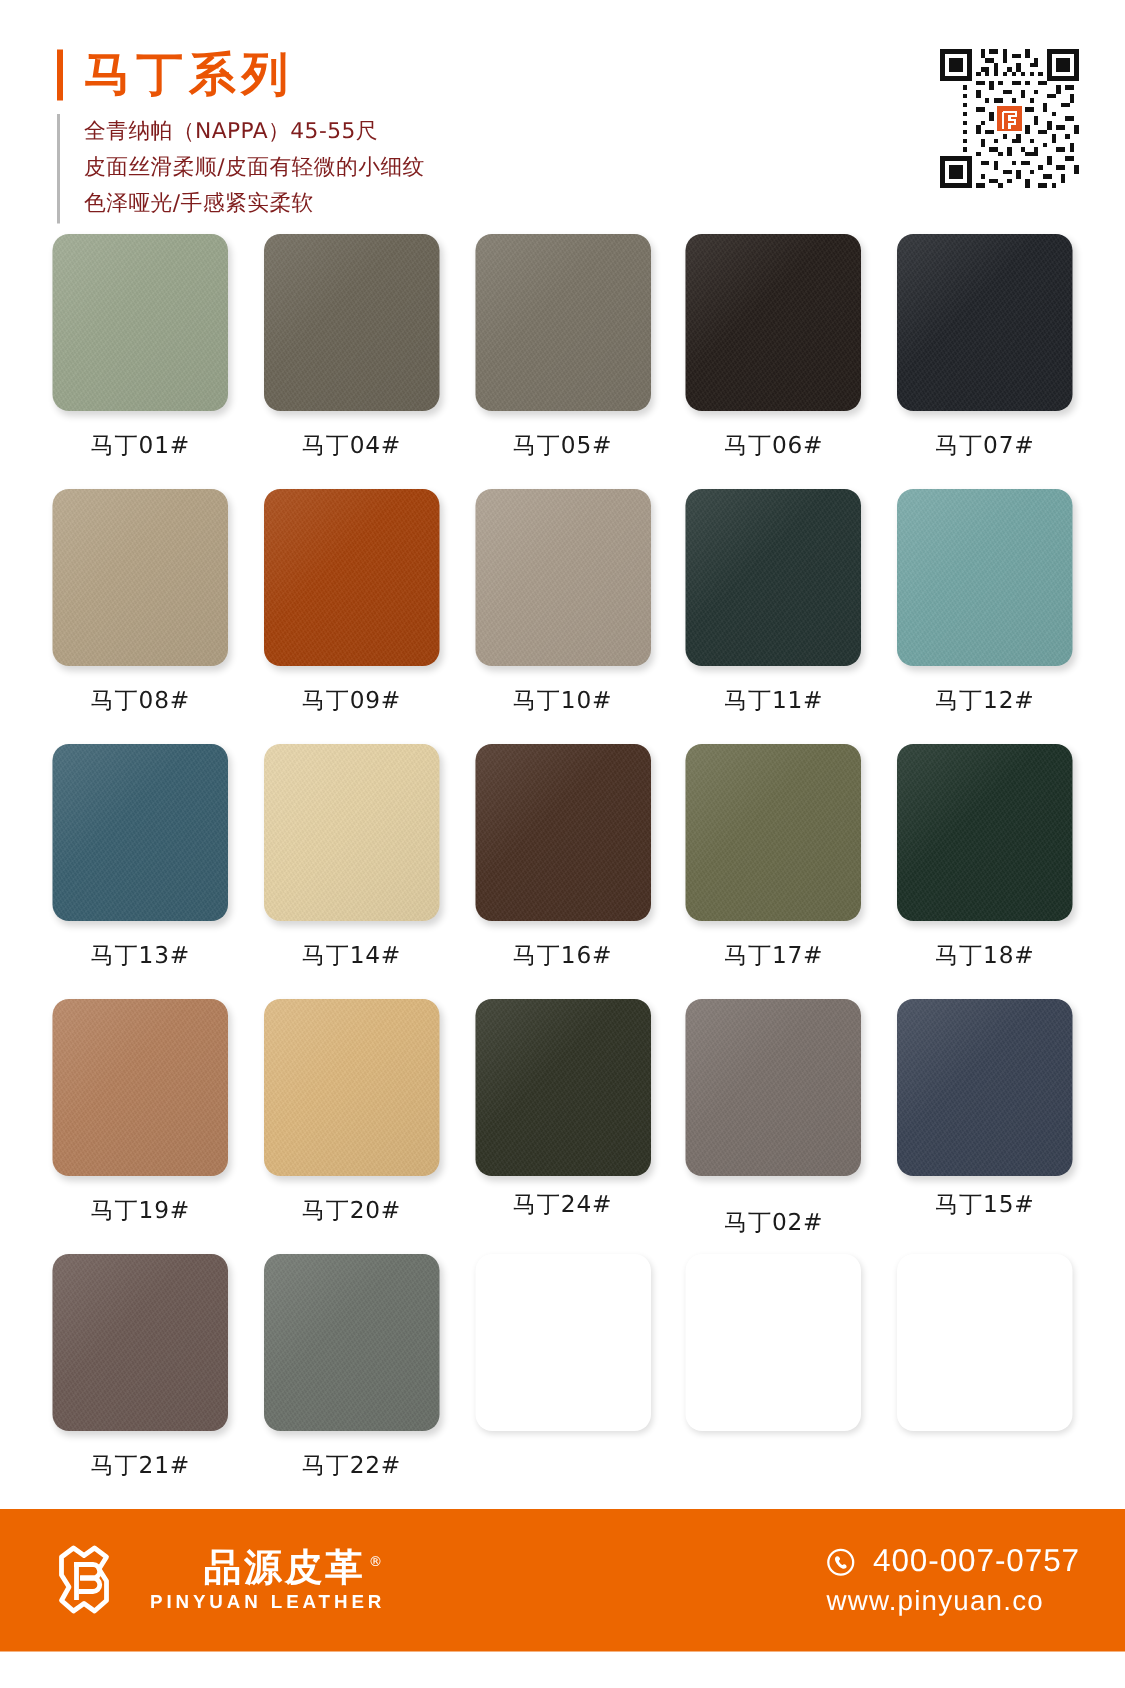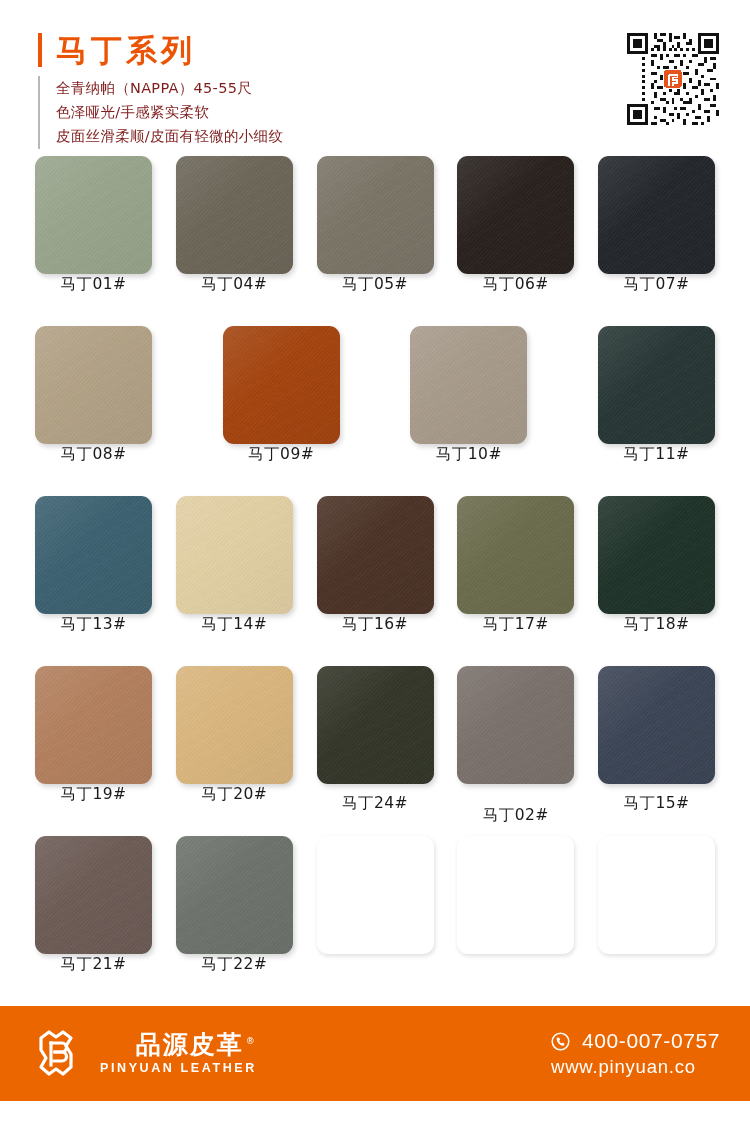--- a/index.html
+++ b/index.html
@@ -153,20 +153,21 @@
   }
 
   .swatch .sheen {
     position: absolute;
     inset: 0;
     background: linear-gradient(135deg, rgba(255,255,255,0.10) 0%, rgba(255,255,255,0.00) 42%, rgba(0,0,0,0.045) 100%);
     pointer-events: none;
   }
 
   .swatch-label {
+    margin-top: 13px;
     font-size: 15.5px;
     color: #1b1b1b;
     letter-spacing: 0.5px;
     white-space: nowrap;
     font-family: "DejaVu Sans", "Liberation Sans", sans-serif;
   }
 
   .swatch-label.low  { margin-top: 21px; }
   .swatch-label.high { margin-top: 9px; }
   .swatch-label.blank { visibility: hidden; }
@@ -261,22 +262,22 @@
 
       <div class="title-row">
         <div class="title-bar"></div>
         <div class="title-text">马丁系列</div>
       </div>
 
       <div class="desc-row">
         <div class="desc-bar"></div>
         <div class="desc-lines">
           <div class="desc-line">全青纳帕（NAPPA）45-55尺</div>
+          <div class="desc-line">皮面丝滑柔顺/皮面有轻微的小细纹</div>
           <div class="desc-line">色泽哑光/手感紧实柔软</div>
-          <div class="desc-line">皮面丝滑柔顺/皮面有轻微的小细纹</div>
         </div>
       </div>
 
     </div>
 
     <div class="qr-wrap">
       <svg width="98" height="98" viewBox="0 0 33 33" shape-rendering="crispEdges" aria-hidden="true">
         <rect width="33" height="33" fill="#ffffff"></rect>
         <g fill="#111111">
 
@@ -481,20 +482,27 @@
           </div>
         <div class="swatch-label">马丁10#</div>
       </div>
       <div class="cell">
         <div class="swatch" style="background-color: rgb(38, 54, 52);">
             <div class="grain"></div>
             <div class="sheen"></div>
           </div>
         <div class="swatch-label">马丁11#</div>
       </div>
+      <div class="cell">
+        <div class="swatch" style="background-color: rgb(116, 166, 165);">
+            <div class="grain"></div>
+            <div class="sheen"></div>
+          </div>
+        <div class="swatch-label">马丁12#</div>
+      </div>
     </div>
 
     <div class="grid-row">
       <div class="cell">
         <div class="swatch" style="background-color: rgb(59, 97, 112);">
             <div class="grain"></div>
             <div class="sheen"></div>
           </div>
         <div class="swatch-label">马丁13#</div>
       </div>

